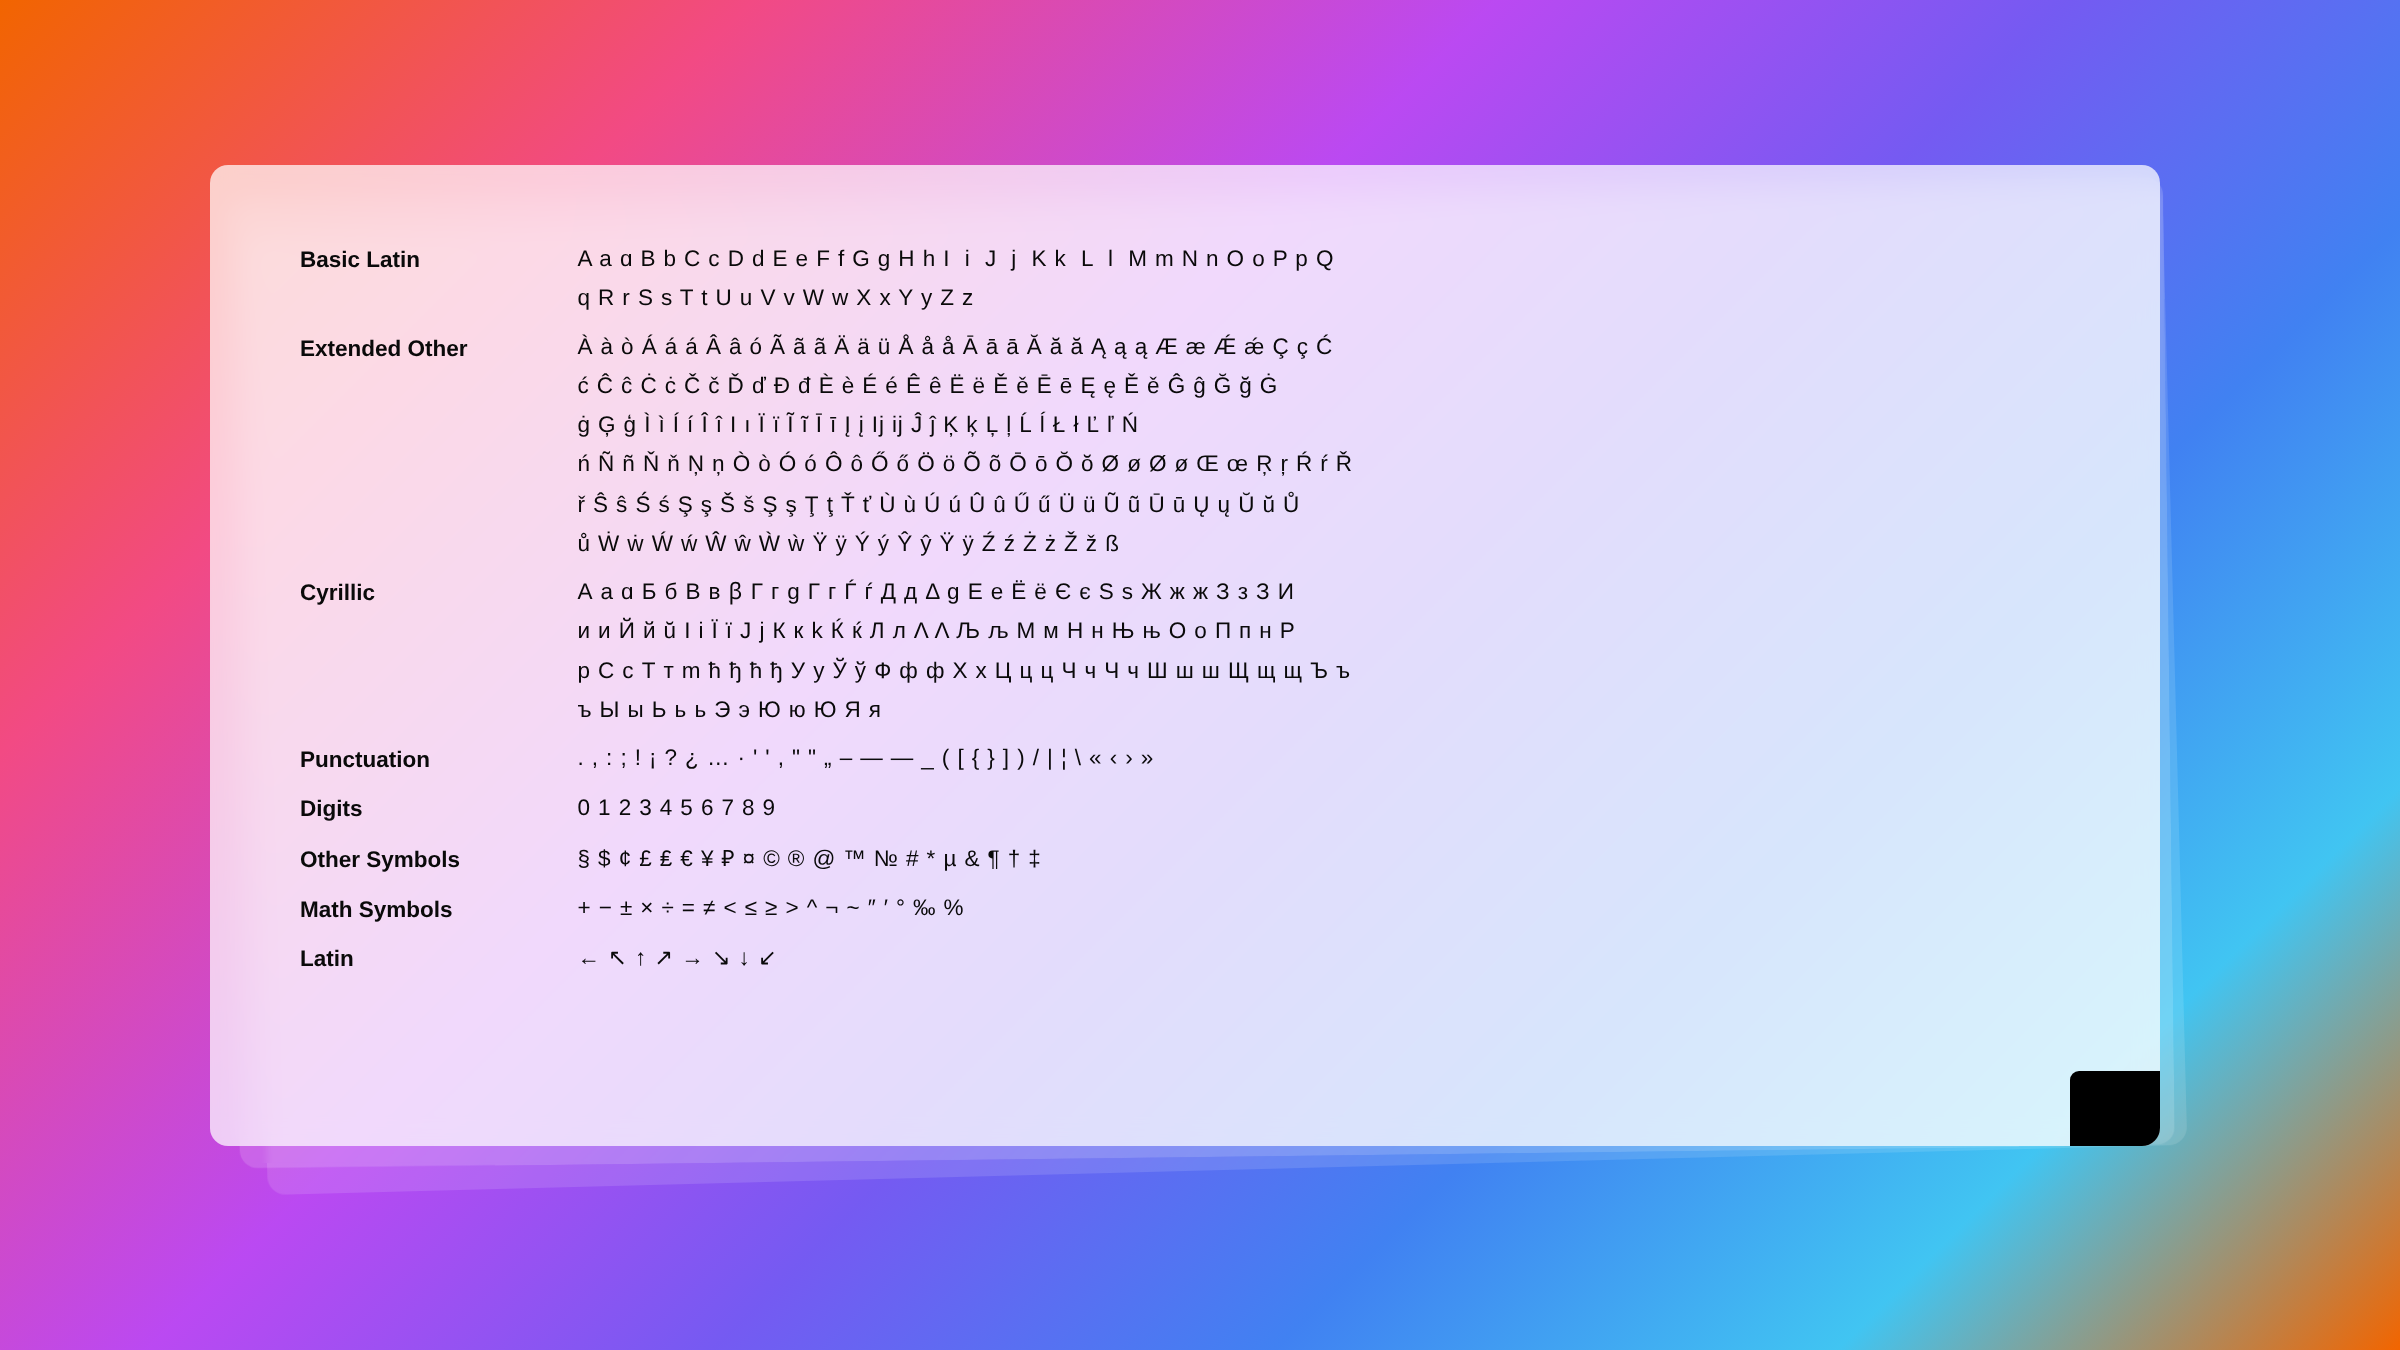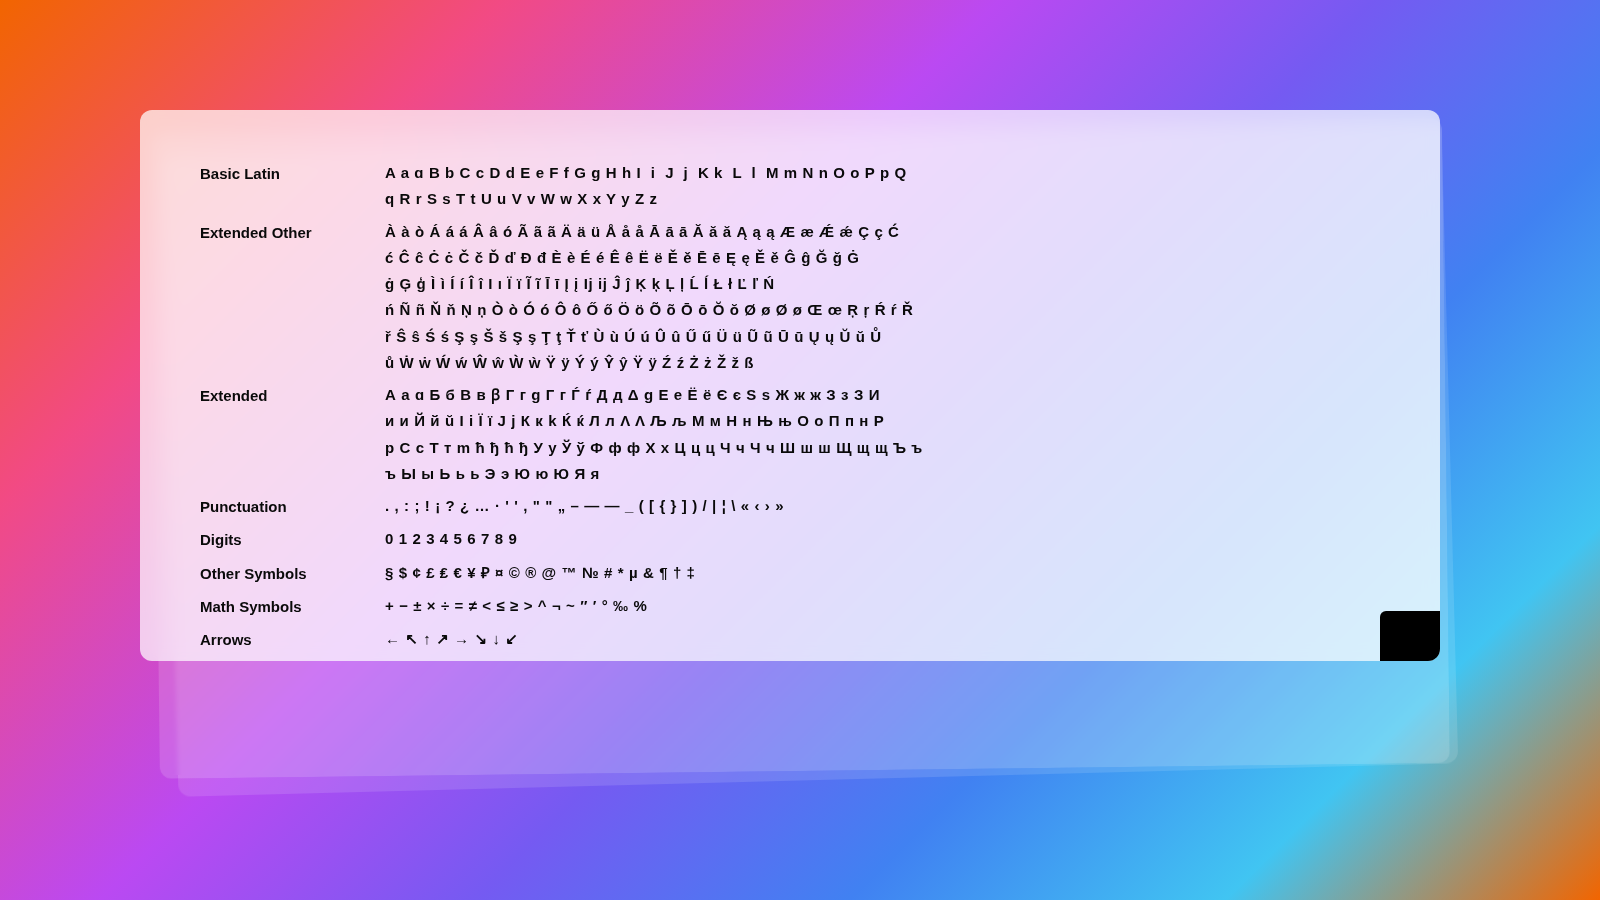--- a/index.html
+++ b/index.html
@@ -57,21 +57,21 @@
       width: 1290px;
       height: 645px;
       top: 16px;
       left: 16px;
       background: rgba(255,255,255,0.15);
       transform: rotate(-0.7deg);
     }
 
     .card-1 {
       width: 1300px;
-      height: 551px;
+      height: 654px;
       top: 0;
       left: 0;
       background: rgba(255, 255, 255, 0.72);
       backdrop-filter: blur(8px);
       border-radius: 12px;
       padding: 50px 60px;
       overflow: hidden;
     }
 
     .glyph-table {
@@ -92,21 +92,21 @@
       font-weight: 700;
       font-size: 15px;
       min-width: 185px;
       padding-top: 1px;
       flex-shrink: 0;
       color: #0a0a0a;
     }
 
     .glyph-chars {
       font-size: 15px;
-      font-weight: 700;
+      font-weight: 400;
       letter-spacing: 0.04em;
       line-height: 1.75;
       color: #0a0a0a;
       flex: 1;
     }
 
     
     .corner-notch {
       position: absolute;
       bottom: 0;
@@ -136,21 +136,21 @@
         <div class="glyph-row">
           <div class="glyph-label">Extended Other</div>
           <div class="glyph-chars" style="white-space: pre-wrap;">À à ò Á á á Â â ó Ã ã ã Ä ä ü Å å å Ā ā ā Ă ă ă Ą ą ą Æ æ Ǽ ǽ Ç ç Ć
 ć Ĉ ĉ Ċ ċ Č č Ď ď Đ đ È è É é Ê ê Ë ë Ě ě Ē ē Ę ę Ě ě Ĝ ĝ Ğ ğ Ġ
 ġ Ģ ģ Ì ì Í í Î î I ı Ï ï Ĩ ĩ Ī ī Į į Ij ij Ĵ ĵ Ķ ķ Ļ ļ Ĺ ĺ Ł ł Ľ ľ Ń
 ń Ñ ñ Ň ň Ņ ņ Ò ò Ó ó Ô ô Ő ő Ö ö Õ õ Ō ō Ŏ ŏ Ø ø Ø ø Œ œ Ŗ ŗ Ŕ ŕ Ř
 ř Ŝ ŝ Ś ś Ş ş Š š Ş ş Ţ ţ Ť ť Ù ù Ú ú Û û Ű ű Ü ü Ũ ũ Ū ū Ų ų Ŭ ŭ Ů
 ů Ẇ ẇ Ẃ ẃ Ŵ ŵ Ẁ ẁ Ÿ ÿ Ý ý Ŷ ŷ Ÿ ÿ Ź ź Ż ż Ž ž ß</div>
         </div>
         <div class="glyph-row">
-          <div class="glyph-label">Extended</div>
+          <div class="glyph-label">Cyrillic</div>
           <div class="glyph-chars" style="white-space: pre-wrap;">А а ɑ Б б В в ꞵ Г г ɡ Г г Ѓ ѓ Д д Δ g Е е Ё ё Є є S s Ж ж ж З з З И
 и и Й й ŭ І і Ї ї J j К к k Ќ ќ Л л Λ Λ Љ љ М м Н н Њ њ О о П п н Р
 р С с Т т m ħ ђ ħ ђ У у Ў ў Ф ф ф Х х Ц ц ц Ч ч Ч ч Ш ш ш Щ щ щ Ъ ъ
 ъ Ы ы Ь ь ь Э э Ю ю Ю Я я</div>
         </div>
         <div class="glyph-row">
           <div class="glyph-label">Punctuation</div>
           <div class="glyph-chars" style="white-space: pre-wrap;">. , : ; ! ¡ ? ¿ … · ' ' , " " „ – — — _ ( [ { } ] ) / | ¦ \ « ‹ › »</div>
         </div>
         <div class="glyph-row">
@@ -159,19 +159,19 @@
         </div>
         <div class="glyph-row">
           <div class="glyph-label">Other Symbols</div>
           <div class="glyph-chars" style="white-space: pre-wrap;">§ $ ¢ £ ₤ € ¥ ₽ ¤ © ® @ ™ № # * µ &amp; ¶ † ‡</div>
         </div>
         <div class="glyph-row">
           <div class="glyph-label">Math Symbols</div>
           <div class="glyph-chars" style="white-space: pre-wrap;">+ − ± × ÷ = ≠ &lt; ≤ ≥ &gt; ^ ¬ ~ ″ ′ ° ‰ %</div>
         </div>
         <div class="glyph-row">
-          <div class="glyph-label">Arrows</div>
+          <div class="glyph-label">Latin</div>
           <div class="glyph-chars" style="white-space: pre-wrap;">← ↖ ↑ ↗ → ↘ ↓ ↙</div>
         </div>
       </div>
     <div class="corner-notch"></div>
   </div>
 </div>
 
 </body></html>

